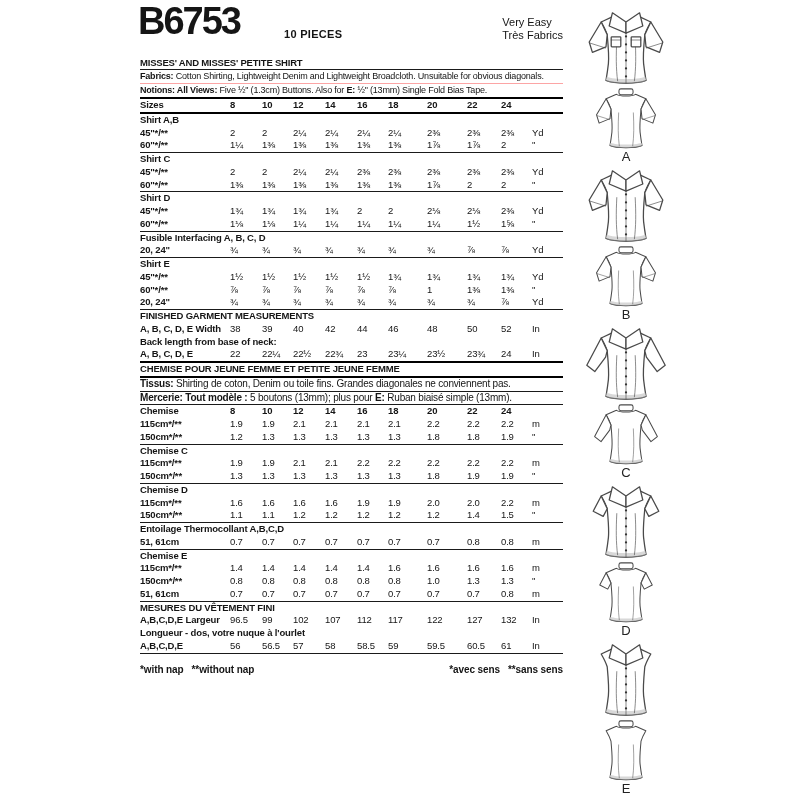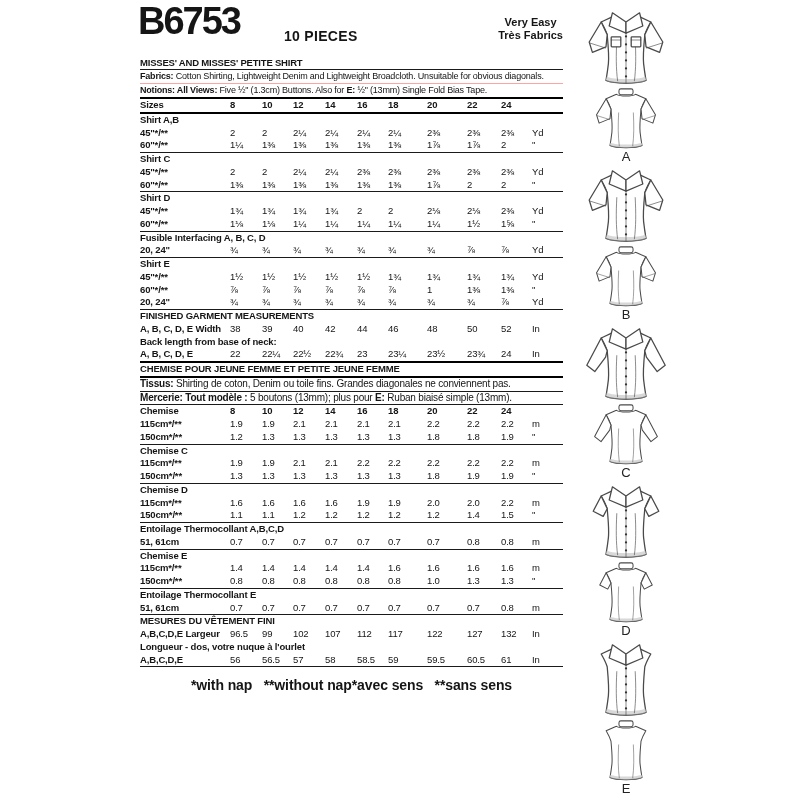--- a/index.html
+++ b/index.html
@@ -4,42 +4,42 @@
 <style>
   *{box-sizing:border-box}
   html,body{margin:0;padding:0}
   body{width:800px;height:800px;background:#ffffff;color:#151515;
        font-family:"Liberation Sans",sans-serif;position:relative;overflow:hidden}
 
   .content{position:absolute;left:140px;top:6px;width:423px}
 
   .masthead{position:relative;height:50px}
   .pattnum{position:absolute;left:-2px;top:-6px;font-size:38px;font-weight:bold;letter-spacing:-2px}
-  .pieces{position:absolute;left:144px;top:22px;font-size:14px;font-weight:bold;letter-spacing:.3px}
-  .difficulty{position:absolute;right:0;top:10px;text-align:center;font-size:11px;font-weight:bold;line-height:13px}
+  .pieces{position:absolute;left:144px;top:22px;font-size:11px;font-weight:bold;letter-spacing:.3px}
+  .difficulty{position:absolute;right:0;top:10px;text-align:left;font-size:11px;font-weight:normal;line-height:13px}
 
   .hline{font-size:9px;line-height:13px;min-height:13px;letter-spacing:-.2px;white-space:nowrap}
   .hline.title{font-size:9.5px;font-weight:bold;border-bottom:1.2px solid #1a1a1a}
   .hline.rule{border-bottom:1px solid #fca5a5}
   .b{font-weight:bold}
 
   #yardage{width:423px}
   .trow{display:grid;
         grid-template-columns:90px 32px 31px 32px 32px 31px 39px 40px 34px 31px 1fr;
         min-height:12.75px;line-height:12.75px;font-size:9.5px;letter-spacing:-.15px;align-items:end}
   .trow.rt1{border-top:1.2px solid #1a1a1a}
   .trow.rt2{border-top:2.2px solid #000}
   .rlabel{font-weight:bold;white-space:nowrap}
   .glabel{grid-column:1/-1;font-weight:bold;white-space:nowrap}
   .cell{white-space:nowrap}
   .richline{grid-column:1/-1;white-space:nowrap;font-size:10px;letter-spacing:-.2px}
   .trow.cols .cell{font-weight:bold}
 
-  .footer{display:flex;justify-content:center;border-top:1.2px solid #1a1a1a;
-          font-size:14px;font-weight:bold;padding-top:10px;white-space:pre;letter-spacing:-.1px}
+  .footer{display:flex;justify-content:space-between;border-top:1.2px solid #1a1a1a;
+          font-size:10px;font-weight:bold;padding-top:10px;white-space:pre;letter-spacing:-.1px}
 
   .views{position:absolute;left:570px;top:6px;width:112px;display:flex;flex-direction:column}
   .view-block{height:158px;display:flex;flex-direction:column;align-items:center;justify-content:flex-start}
   .view-label{font-size:13px;line-height:14px;color:#222}
   .shirt-svg{display:block}
   .ln{fill:#ffffff;stroke:#4a4a4a;stroke-width:1.6;stroke-linejoin:round;stroke-linecap:round}
   .th{fill:none;stroke:#4a4a4a;stroke-width:.8;stroke-linecap:round}
   .hem{fill:#d8d8d8;stroke:none}
   .btn{fill:#333;stroke:none}
 </style>
@@ -394,23 +394,20 @@
         <div class="cell">0.8</div>
         <div class="cell">0.8</div>
         <div class="cell">0.8</div>
         <div class="cell">0.8</div>
         <div class="cell">0.8</div>
         <div class="cell">0.8</div>
         <div class="cell">1.0</div>
         <div class="cell">1.3</div>
         <div class="cell">1.3</div>
         <div class="cell unit">"</div>
-      </div>
-      <div class="trow group rt1">
-        <div class="glabel">Entoilage Thermocollant E</div>
       </div>
       <div class="trow data">
         <div class="rlabel">51, 61cm</div>
         <div class="cell">0.7</div>
         <div class="cell">0.7</div>
         <div class="cell">0.7</div>
         <div class="cell">0.7</div>
         <div class="cell">0.7</div>
         <div class="cell">0.7</div>
         <div class="cell">0.7</div>

